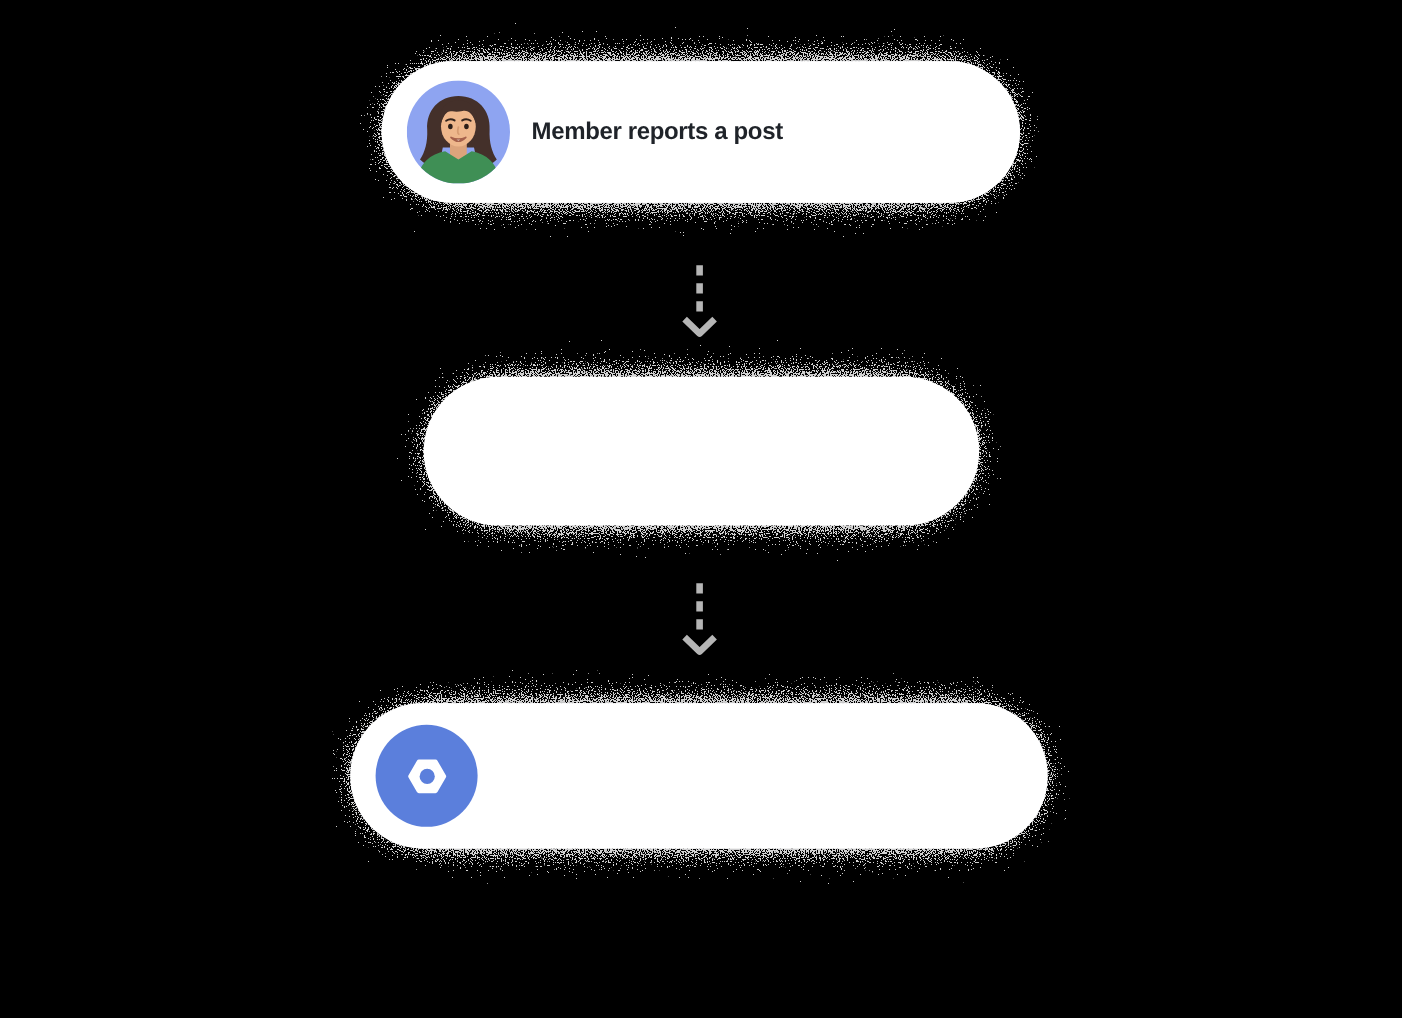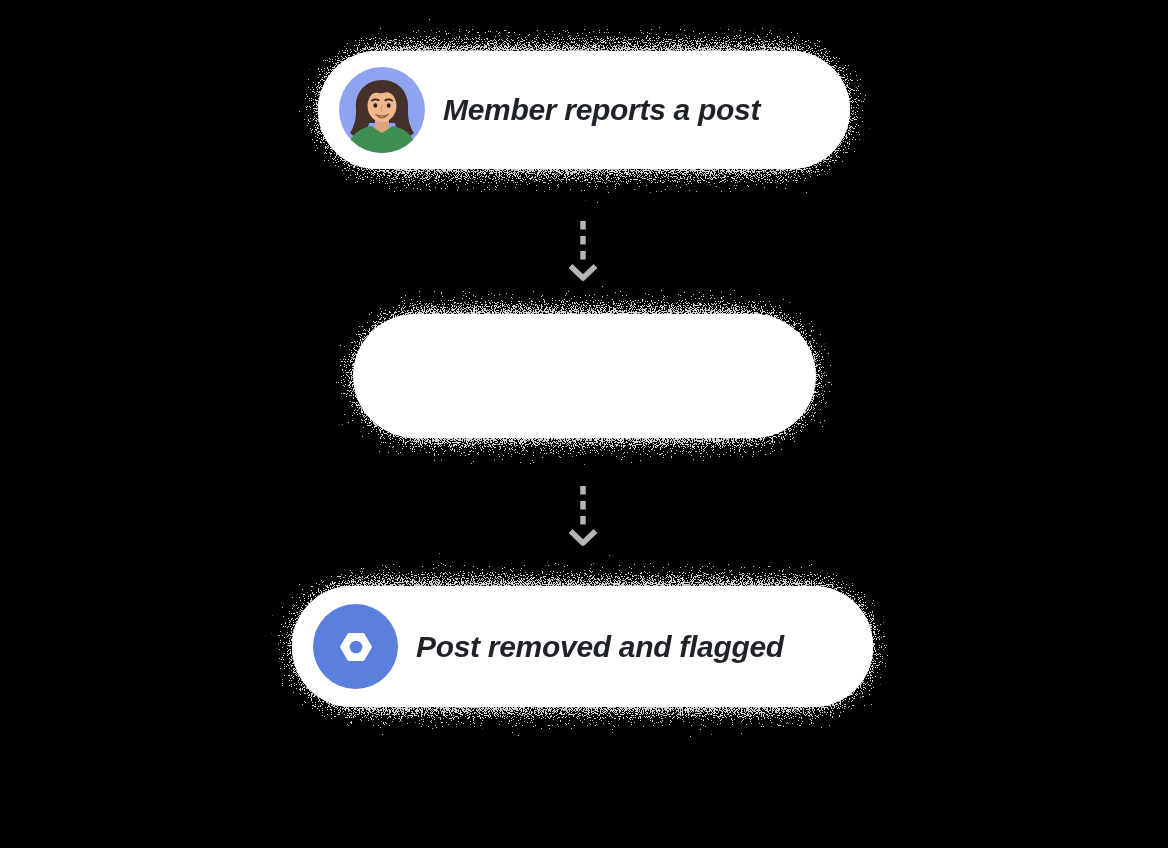--- a/index.html
+++ b/index.html
@@ -23,26 +23,25 @@
     position: absolute;
     background: #ffffff;
     display: flex;
     align-items: center;
     padding-left: 21px;
     box-sizing: border-box;
     box-shadow: 0 0 0 1px rgba(25, 25, 35, 0.05);
   }
   .pill .label {
     margin-left: 18px;
-    font-size: 30px;
+    font-size: 20px;
     font-weight: 700;
     letter-spacing: -0.3px;
     color: #1f2329;
     white-space: nowrap;
-    font-style: italic;
   }
   .badge {
     flex: none;
     width: 85px;
     height: 85px;
     border-radius: 50%;
     display: flex;
     align-items: center;
     justify-content: center;
   }
@@ -166,16 +165,15 @@
     <polyline points="4.5,47 17,59 29.5,47" fill="none" stroke="#b5b5b5" stroke-width="5.5" stroke-linejoin="round"></polyline>
   </svg>
 
   <div class="pill" style="left:292px; top:586px; width:581px; height:121px; border-radius:60px">
     <div class="badge badge-flag">
       <svg width="46" height="46" viewBox="0 0 48 48">
         <polygon points="38.5,24 31.2,11.4 16.8,11.4 9.5,24 16.8,36.6 31.2,36.6" fill="#ffffff" stroke="#ffffff" stroke-width="4" stroke-linejoin="round"></polygon>
         <circle cx="24" cy="24" r="6.6" fill="#5b7fdc"></circle>
       </svg>
     </div>
-    <span class="label">Post removed and flagged</span>
   </div>
 
 </div>
 
 </body></html>

